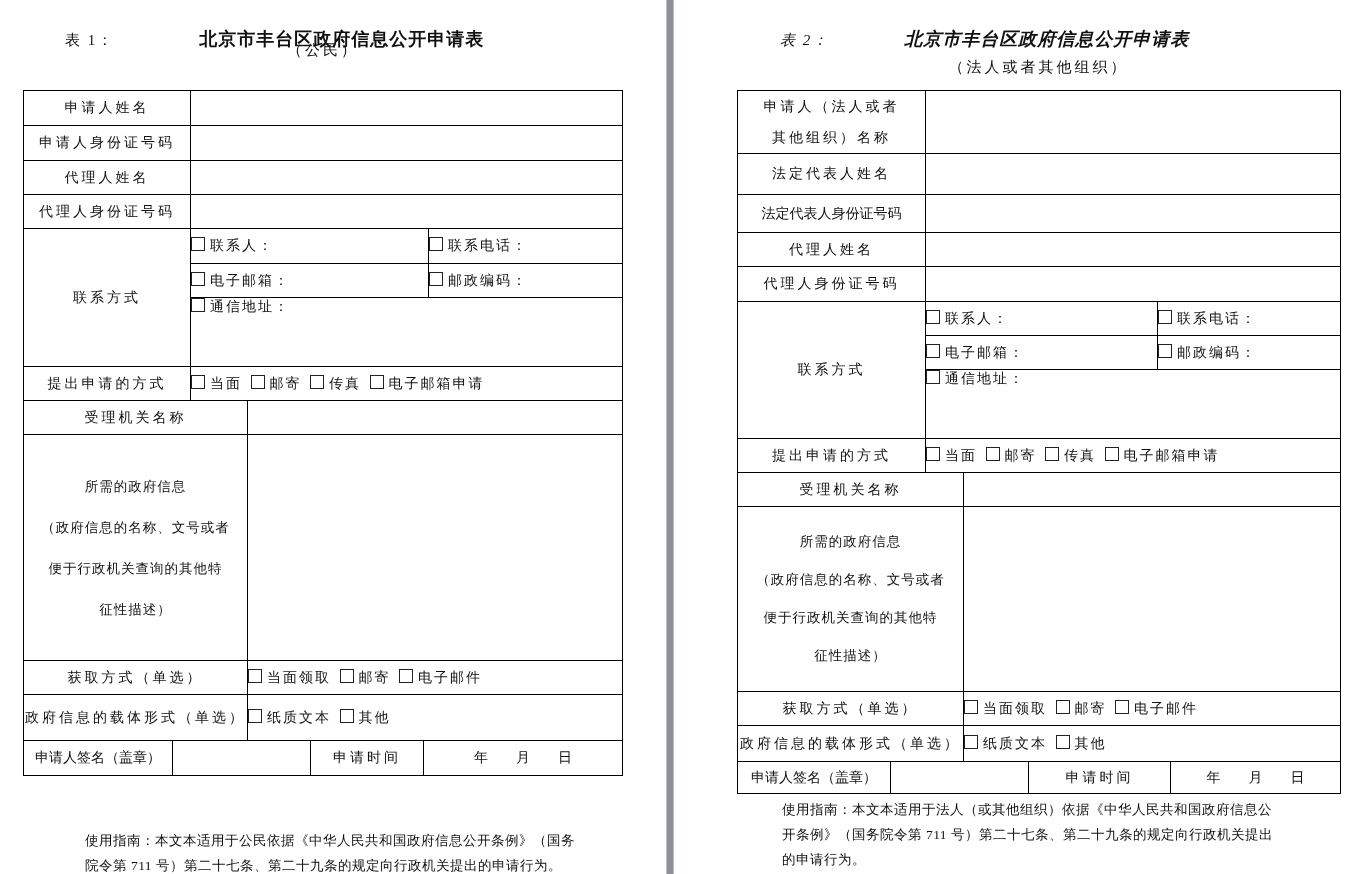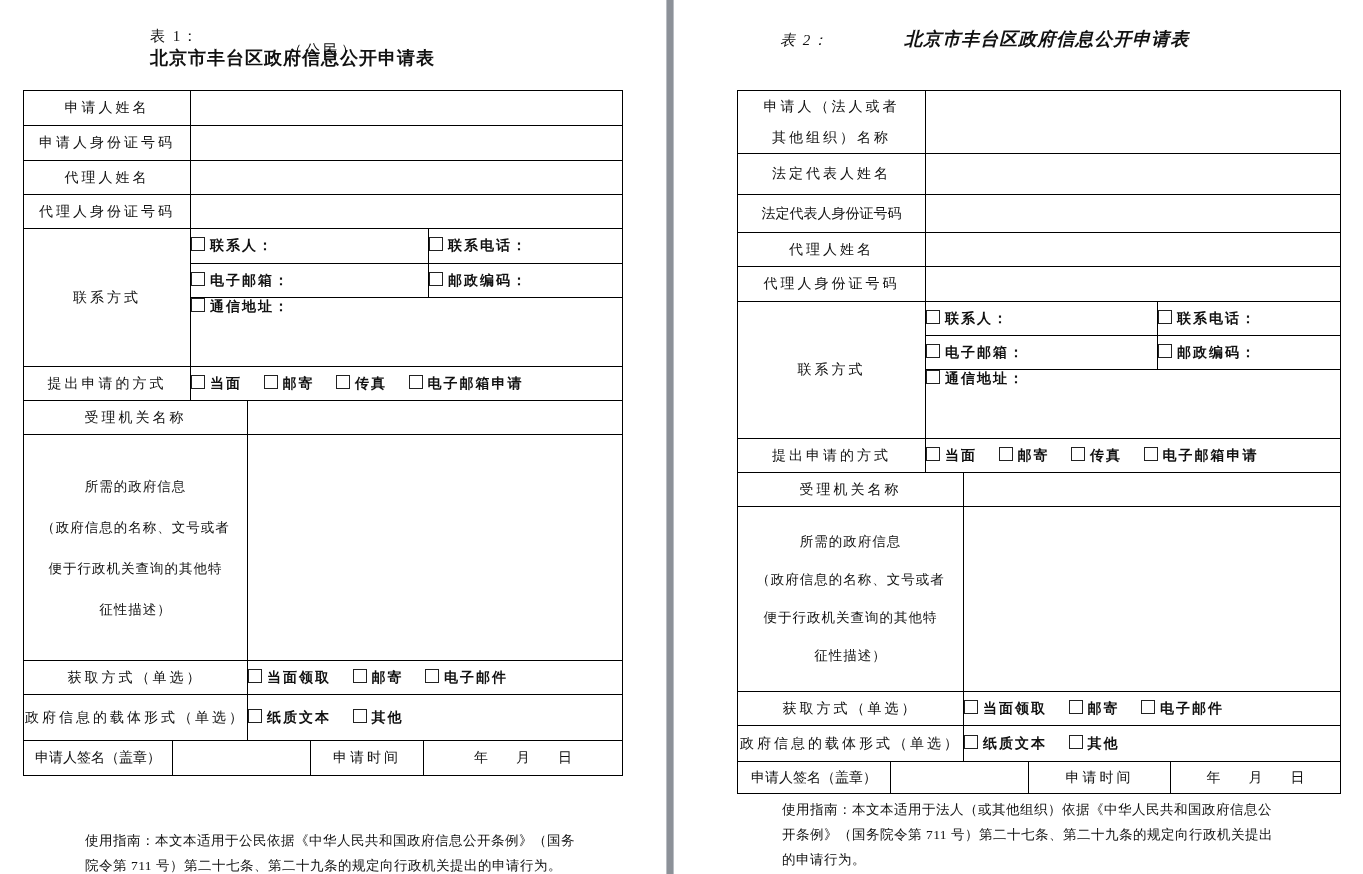--- a/index.html
+++ b/index.html
@@ -16,35 +16,35 @@
          font-size:18px;letter-spacing:1px;}
   .subtitle{position:absolute;text-align:center;font-size:15px;letter-spacing:3px;}
   table.form{position:absolute;border-collapse:collapse;table-layout:fixed;background:#fff;}
   table.form td{border:1.5px solid #000;padding:0;font-size:14px;overflow:hidden;}
   .lbl{text-align:center;letter-spacing:3px;}
   .tight{letter-spacing:0;font-size:13.5px;}
   .opt-cell{text-align:left;padding-left:11px;letter-spacing:2px;white-space:nowrap;}
   .top-cell{vertical-align:top;padding-top:7px;}
   .cb{display:inline-block;width:12px;height:12px;border:1.5px solid #222;
       margin-right:5px;vertical-align:-1px;background:#fff;}
-  .opt{white-space:nowrap;font-weight:bold;}
-  .opt + .opt{margin-left:16px;}
+  .opt{white-space:nowrap;}
+  .opt + .opt{margin-left:3px;}
   .opt-label{letter-spacing:2px;}
   .info div{line-height:41px;letter-spacing:1px;font-size:13.5px;white-space:nowrap;}
   .info-r div{line-height:38px;}
   .two-line div{line-height:31px;letter-spacing:3px;}
   .date{letter-spacing:0;}
   .footer{position:absolute;font-size:13.5px;line-height:25px;letter-spacing:0.5px;}
 </style>
 </head>
 <body>
 
 <div class="page page-left">
 
-  <div class="hdr" style="top:27px;left:65px;flex-direction:column;">
+  <div class="hdr" style="top:27px;left:65px;">
     <span class="tag">表 1：</span>
     <span class="title" style="margin-left:85px;">北京市丰台区政府信息公开申请表</span>
   </div>
   <div class="subtitle" style="top:41px;left:23px;width:600px;">（公民）</div>
 
   <table class="form" style="left:23px;top:90px;width:600px;">
     <colgroup>
       <col style="width:149px">
         <col style="width:18px">
         <col style="width:57px">
@@ -145,20 +145,21 @@
 </div>
 
 <div class="divider"></div>
 
 <div class="page page-right">
 
   <div class="hdr" style="top:27px;left:106px;font-style:italic;">
     <span class="tag">表 2：</span>
     <span class="title" style="margin-left:75px;">北京市丰台区政府信息公开申请表</span>
   </div>
+  <div class="subtitle" style="top:58px;left:63px;width:603px;">（法人或者其他组织）</div>
 
   <table class="form" style="left:63px;top:90px;width:603px;">
     <colgroup>
       <col style="width:153px">
         <col style="width:35px">
         <col style="width:38px">
       <col style="width:65px">
         <col style="width:129px">
         <col style="width:13px">
         <col style="width:170px">

